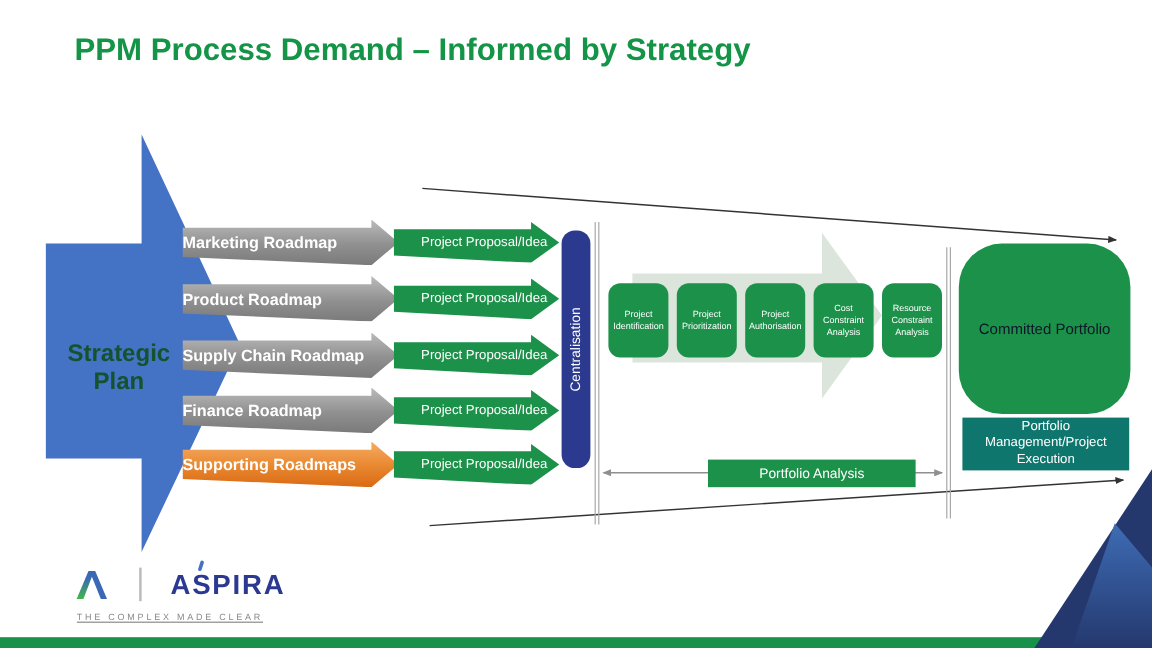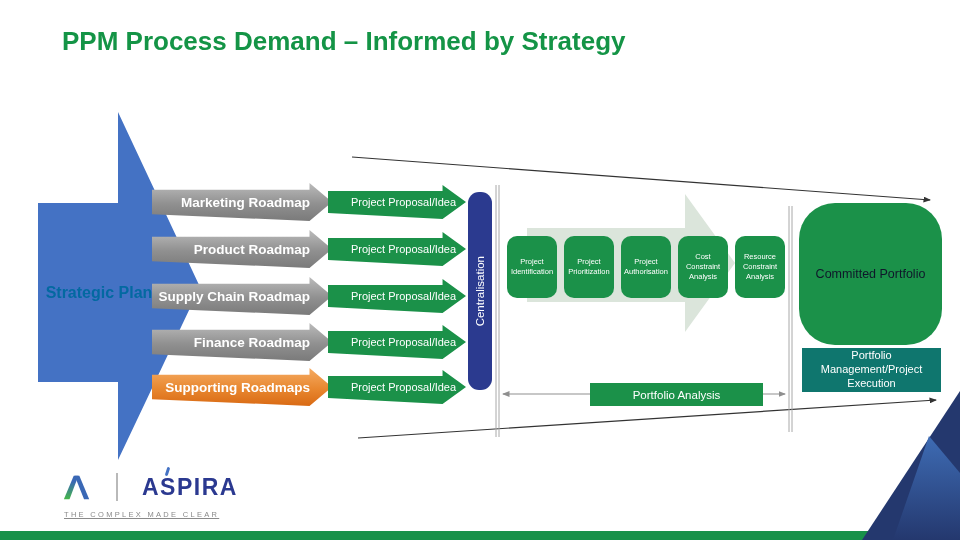--- a/index.html
+++ b/index.html
@@ -5,24 +5,24 @@
   html,body{margin:0;padding:0;background:#fff;}
   .slide{position:relative;width:960px;height:540px;background:#ffffff;overflow:hidden;
          font-family:"Liberation Sans", sans-serif;}
   .title{position:absolute;left:62px;top:26px;margin:0;font-size:26px;font-weight:bold;
          color:#149446;letter-spacing:0;}
   
   .decor{position:absolute;left:0;top:0;z-index:1;pointer-events:none;}
   
   .strategic-svg{position:absolute;left:38px;top:112px;z-index:2;}
   .strategic-label{position:absolute;left:40px;top:284px;width:118px;text-align:center;
-                   color:#0369a1;font-size:16px;font-weight:bold;z-index:3;}
+                   color:#14532d;font-size:20px;font-weight:bold;z-index:3;}
   
   .roadmap-arrow{position:absolute;left:152px;width:180px;height:38px;z-index:2;
-    display:flex;align-items:center;justify-content:flex-end;padding-right:22px;box-sizing:border-box;
+    display:flex;align-items:center;justify-content:flex-start;padding-right:22px;box-sizing:border-box;
     clip-path:polygon(0% 18%,87.5% 18%,87.5% 0%,100% 50%,87.5% 100%,0% 82%);
     background:linear-gradient(180deg,#BBBBBB 0%,#909090 55%,#7A7A7A 100%);}
   .roadmap-arrow.orange{background:linear-gradient(180deg,#F5AB63 0%,#E8872F 55%,#D96A14 100%);}
   .roadmap-label{color:#fff;font-size:13.5px;font-weight:bold;white-space:nowrap;}
   
   .proposal-arrow{position:absolute;left:328px;width:138px;height:34px;z-index:2;
     display:flex;align-items:center;justify-content:center;padding-right:20px;box-sizing:border-box;
     clip-path:polygon(0% 18%,83% 18%,83% 0%,100% 50%,83% 100%,0% 82%);
     background:#1B9149;padding-left:33px;}
   .proposal-label{color:#fff;font-size:11px;white-space:nowrap;}

